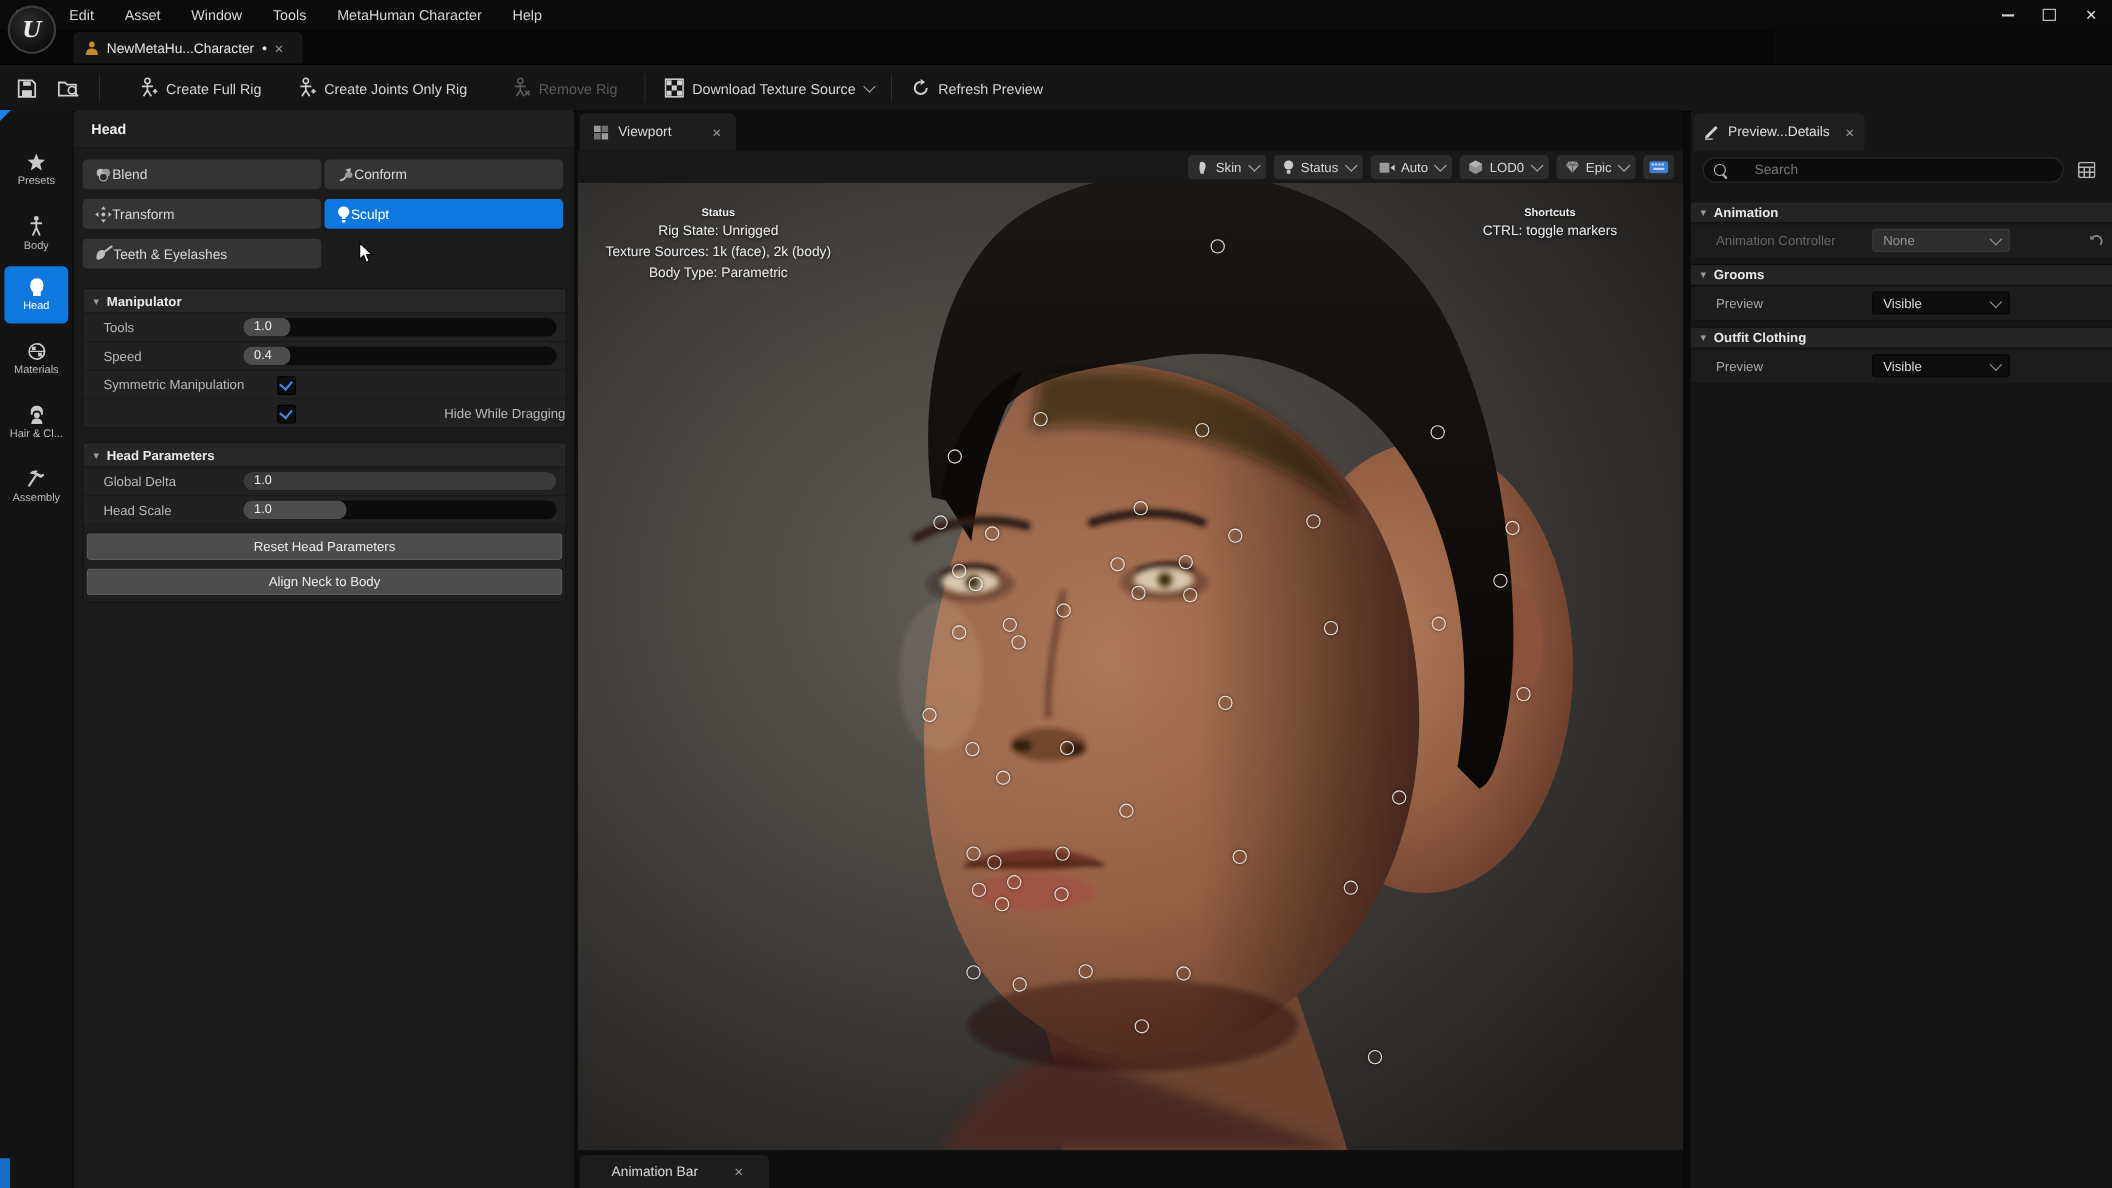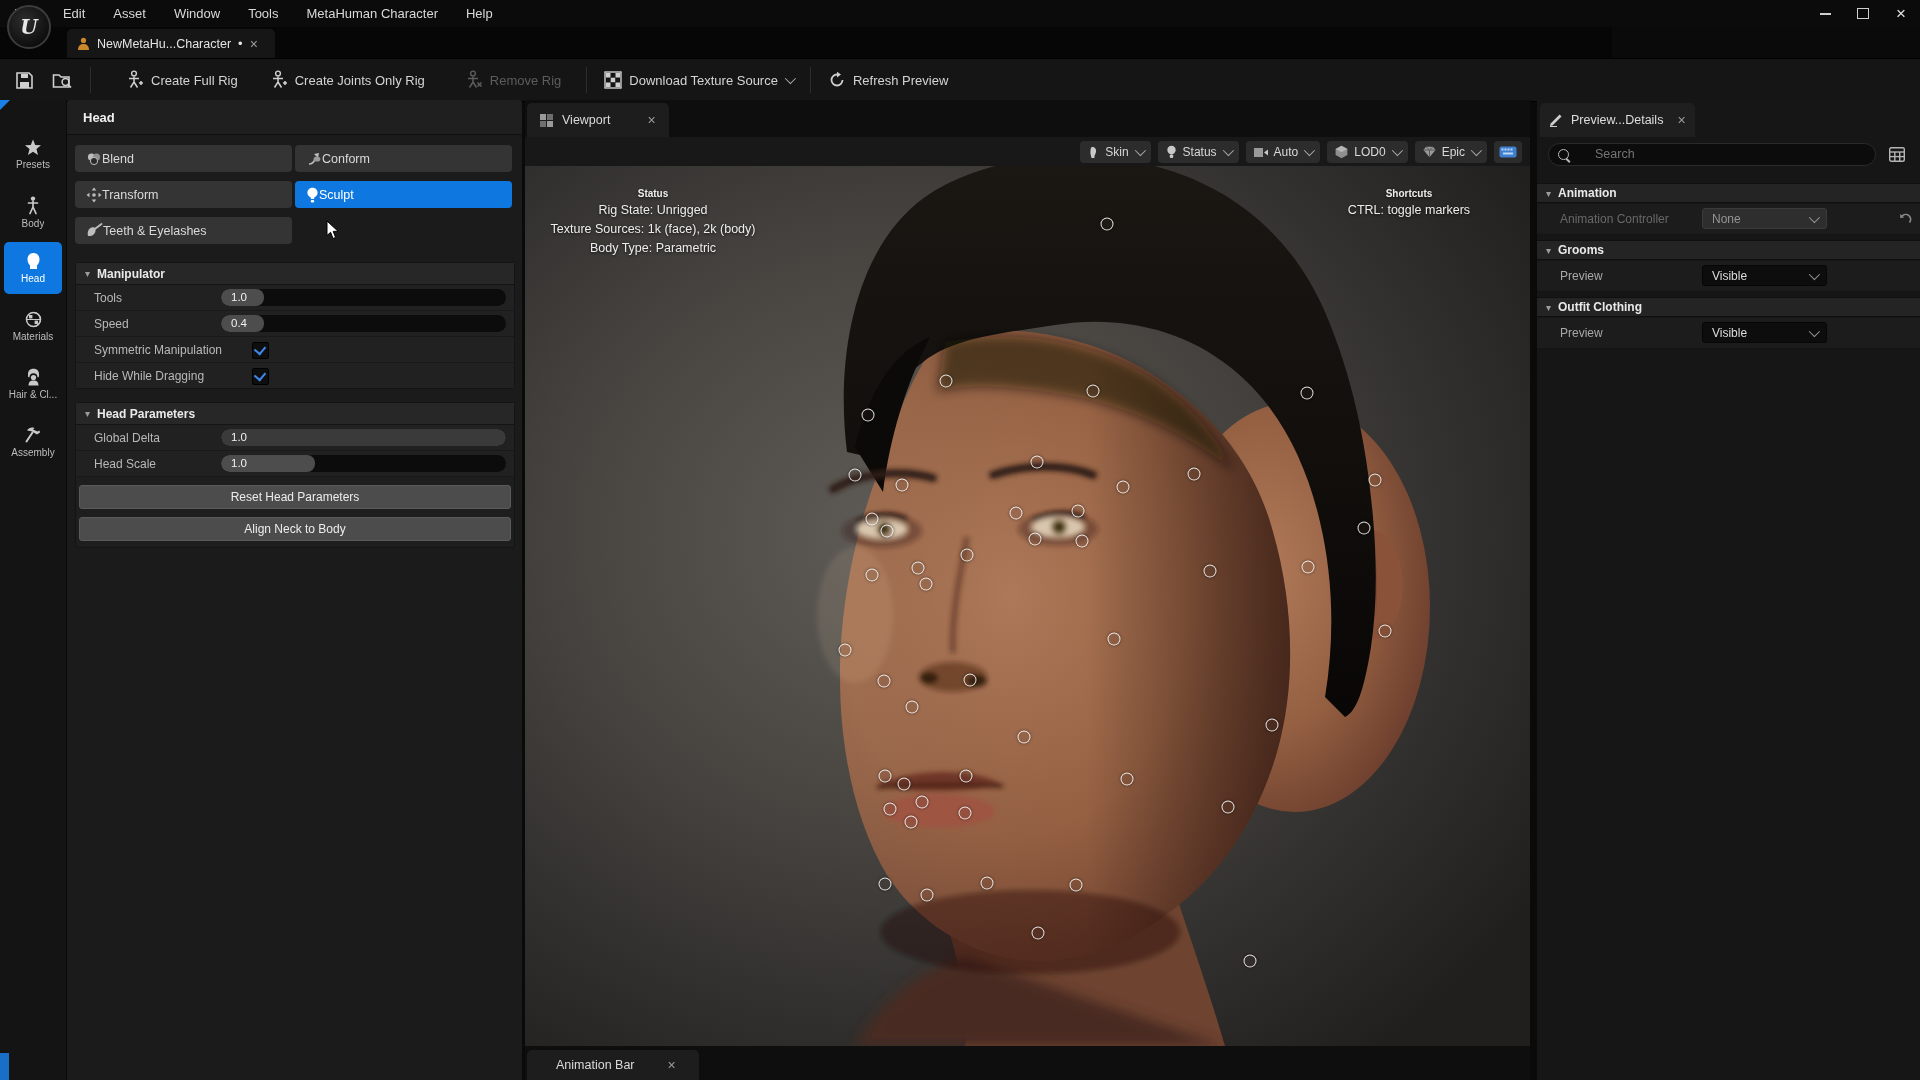--- a/index.html
+++ b/index.html
@@ -51,21 +51,21 @@
              display:flex;align-items:center;border-radius:4px 4px 0 0;}
   #hp-header .t{margin-left:16px;font-size:13px;font-weight:bold;color:#efefef;}
   .mode{position:absolute;height:27px;border-radius:4px;background:#343434;display:flex;align-items:center;
         padding-left:11px;box-sizing:border-box;font-size:12.5px;color:#d9d9d9;}
   .mode.selected{background:#0f78e0;color:#fff;}
   .section{position:absolute;left:8px;width:438px;background:#1e1e1e;border:1px solid #141414;border-radius:3px;}
   .sec-head{height:21px;background:#272727;display:flex;align-items:center;gap:7px;padding-left:9px;border-bottom:1px solid #141414;}
   .sec-head .tri{color:#9c9c9c;font-size:10px;}
   .sec-head .st{font-size:12px;font-weight:bold;color:#e9e9e9;}
   .prow{position:relative;height:25px;background:#212121;border-bottom:1px solid #191919;display:flex;align-items:center;}
-  .prow:last-child{border-bottom:none;}
+  .prow:last-child{border-bottom:none;justify-content:flex-end;}
   .plabel{margin-left:18px;font-size:12px;color:#b9b9b9;}
   .slider{position:absolute;left:145px;top:4px;width:285px;height:17px;background:#0c0c0c;border-radius:9px;overflow:hidden;}
   .slider .fill{height:100%;background:#4d4d4d;border-radius:8px;}
   .slider .val{position:absolute;left:10px;top:0;line-height:17px;font-size:11.5px;color:#f0f0f0;}
   .cb{position:absolute;left:176px;top:5px;width:15px;height:15px;background:#0e0e0e;border:1px solid #000;border-radius:2px;}
   .cb.on::after{content:"";position:absolute;left:3px;top:1px;width:6px;height:8px;
                 border-right:2.5px solid #3f87ea;border-bottom:2.5px solid #3f87ea;transform:rotate(40deg);}
   .pbtn{display:block;margin:8px 3px 0 3px;height:22px;background:#4c4c4c;border:1px solid #5a5a5a;border-radius:3px;
         font-size:12px;color:#ececec;text-align:center;line-height:22px;}
   .pbtn:last-child{margin-bottom:6px;}

